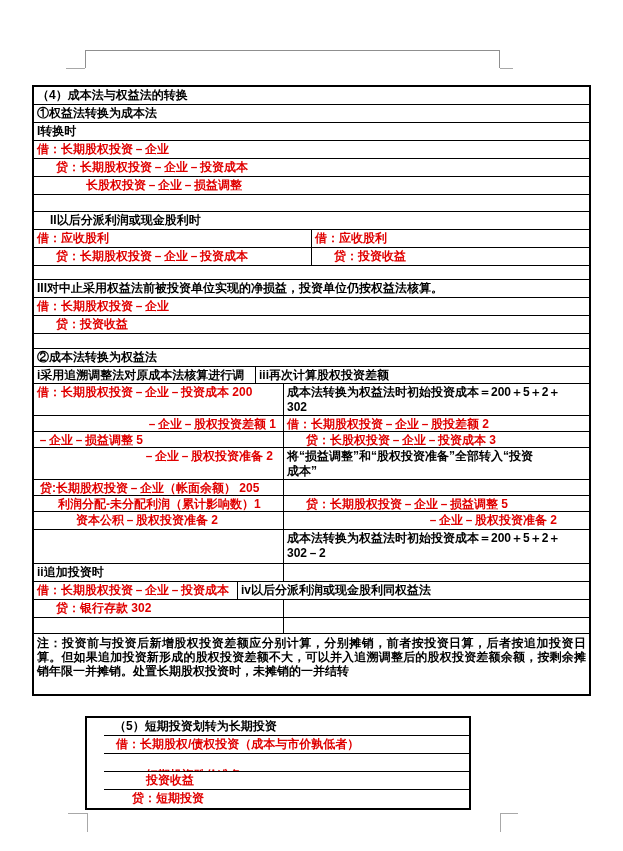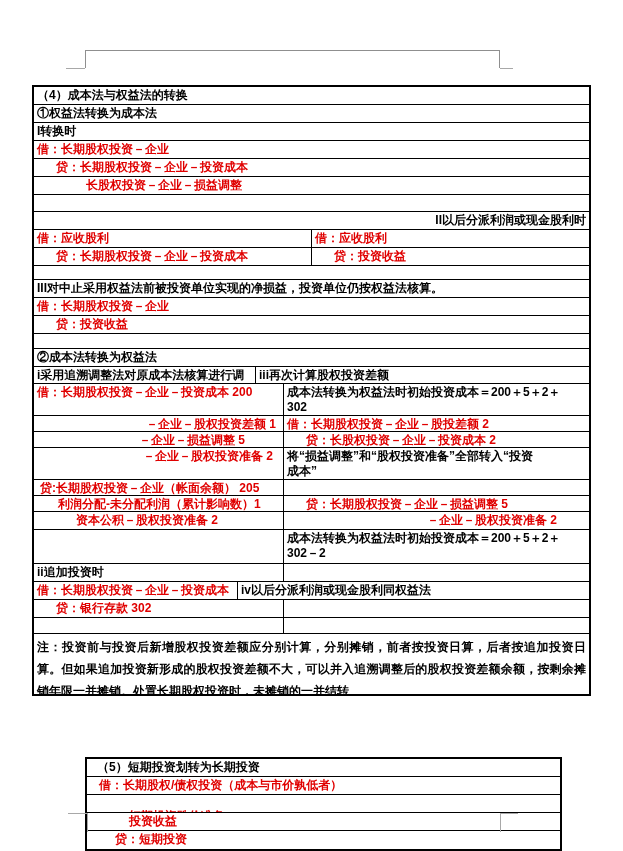--- a/index.html
+++ b/index.html
@@ -17,21 +17,21 @@
   .fragline { position:absolute; background:var(--line,#8f8f8f); }
 
   
   .doc-table {
     position:absolute;
     border:2px solid var(--border,#000);
     background:#fff;
     box-sizing:border-box;
   }
   #main-table { left:32px; top:85px; width:559px; }
-  #bottom-table { left:85px; top:757px; width:477px; }
+  #bottom-table { left:85px; top:716px; width:386px;padding-left:17px; }
 
   .row {
     display:flex;
     box-sizing:border-box;
     border-bottom:1px solid var(--border,#000);
     overflow:hidden;
   }
   .row:last-child { border-bottom:none; }
 
   .cell {
@@ -40,21 +40,21 @@
     font-size:12px;
     font-weight:700;
     line-height:15px;
     color:var(--text,#000);
     white-space:pre-wrap;
     overflow:hidden;
   }
   .cell.left { border-right:1px solid var(--border,#000); flex:none; }
   .cell.rest { flex:1; }
   .cell.red { color:var(--red,#e00000); }
-  .cell.note { text-align:justify; line-height:22px; padding-top:2px; }
+  .cell.note { text-align:justify; line-height:14px; padding-top:2px; }
 </style>
 </head>
 <body>
 
 <div id="page">
 
   <div class="fragline" style="left:85px;top:50px;width:415px;height:1px;"></div>
   <div class="fragline" style="left:85px;top:50px;width:1px;height:18px;"></div>
   <div class="fragline" style="left:499px;top:50px;width:1px;height:18px;"></div>
   <div class="mark" style="left:66px;top:68px;width:19px;height:1px;"></div>
@@ -76,21 +76,21 @@
       <div class="row" style="height: 18px;">
         <div class="cell red rest" style="padding-left: 22px;">贷：长期股权投资－企业－投资成本</div>
       </div>
       <div class="row" style="height: 18px;">
         <div class="cell red rest" style="padding-left: 52px;">长股权投资－企业－损益调整</div>
       </div>
       <div class="row" style="height: 17px;">
         <div class="cell rest" style="padding-left: 3px;"></div>
       </div>
       <div class="row" style="height: 18px;">
-        <div class="cell rest" style="padding-left: 16px; text-align: right;">II以后分派利润或现金股利时</div>
+        <div class="cell rest" style="padding-left: 16px;">II以后分派利润或现金股利时</div>
       </div>
       <div class="row" style="height: 18px;">
         <div class="cell red left" style="width: 278px; padding-left: 3px;">借：应收股利</div>
         <div class="cell red rest" style="padding-left: 3px;">借：应收股利</div>
       </div>
       <div class="row" style="height: 18px;">
         <div class="cell red left" style="width: 278px; padding-left: 22px;">贷：长期股权投资－企业－投资成本</div>
         <div class="cell red rest" style="padding-left: 22px;">贷：投资收益</div>
       </div>
       <div class="row" style="height: 14px;">
@@ -118,22 +118,22 @@
       <div class="row" style="height: 32px;">
         <div class="cell red left" style="width: 250px; padding-left: 3px;">借：长期股权投资－企业－投资成本 200</div>
         <div class="cell rest" style="padding-left: 3px;">成本法转换为权益法时初始投资成本＝200＋5＋2＋
 302</div>
       </div>
       <div class="row" style="height: 16px;">
         <div class="cell red left" style="width: 250px; padding-left: 3px; text-align: right; padding-right: 7px;">－企业－股权投资差额 1</div>
         <div class="cell red rest" style="padding-left: 3px;">借：长期股权投资－企业－股投差额 2</div>
       </div>
       <div class="row" style="height: 16px;">
-        <div class="cell red left" style="width: 250px; padding-left: 3px; text-align: right; padding-right: 38px;">－企业－损益调整 5</div>
-        <div class="cell red rest" style="padding-left: 22px;">贷：长股权投资－企业－投资成本 2</div>
+        <div class="cell red left" style="width: 250px; padding-left: 3px; padding-right: 38px;">－企业－损益调整 5</div>
+        <div class="cell red rest" style="padding-left: 22px;">贷：长股权投资－企业－投资成本 3</div>
       </div>
       <div class="row" style="height: 32px;">
         <div class="cell red left" style="width: 250px; padding-left: 3px; text-align: right; padding-right: 10px;">－企业－股权投资准备 2</div>
         <div class="cell rest" style="padding-left: 3px;">将“损益调整”和“股权投资准备”全部转入“投资
 成本”</div>
       </div>
       <div class="row" style="height: 16px; flex-direction: column;">
         <div class="cell red left" style="width: 250px; padding-left: 6px;">贷:长期股权投资－企业（帐面余额） 205</div>
         <div class="cell red rest" style="padding-left: 3px;">借：长期股权投资－企业－投资成本 7</div>
       </div>

